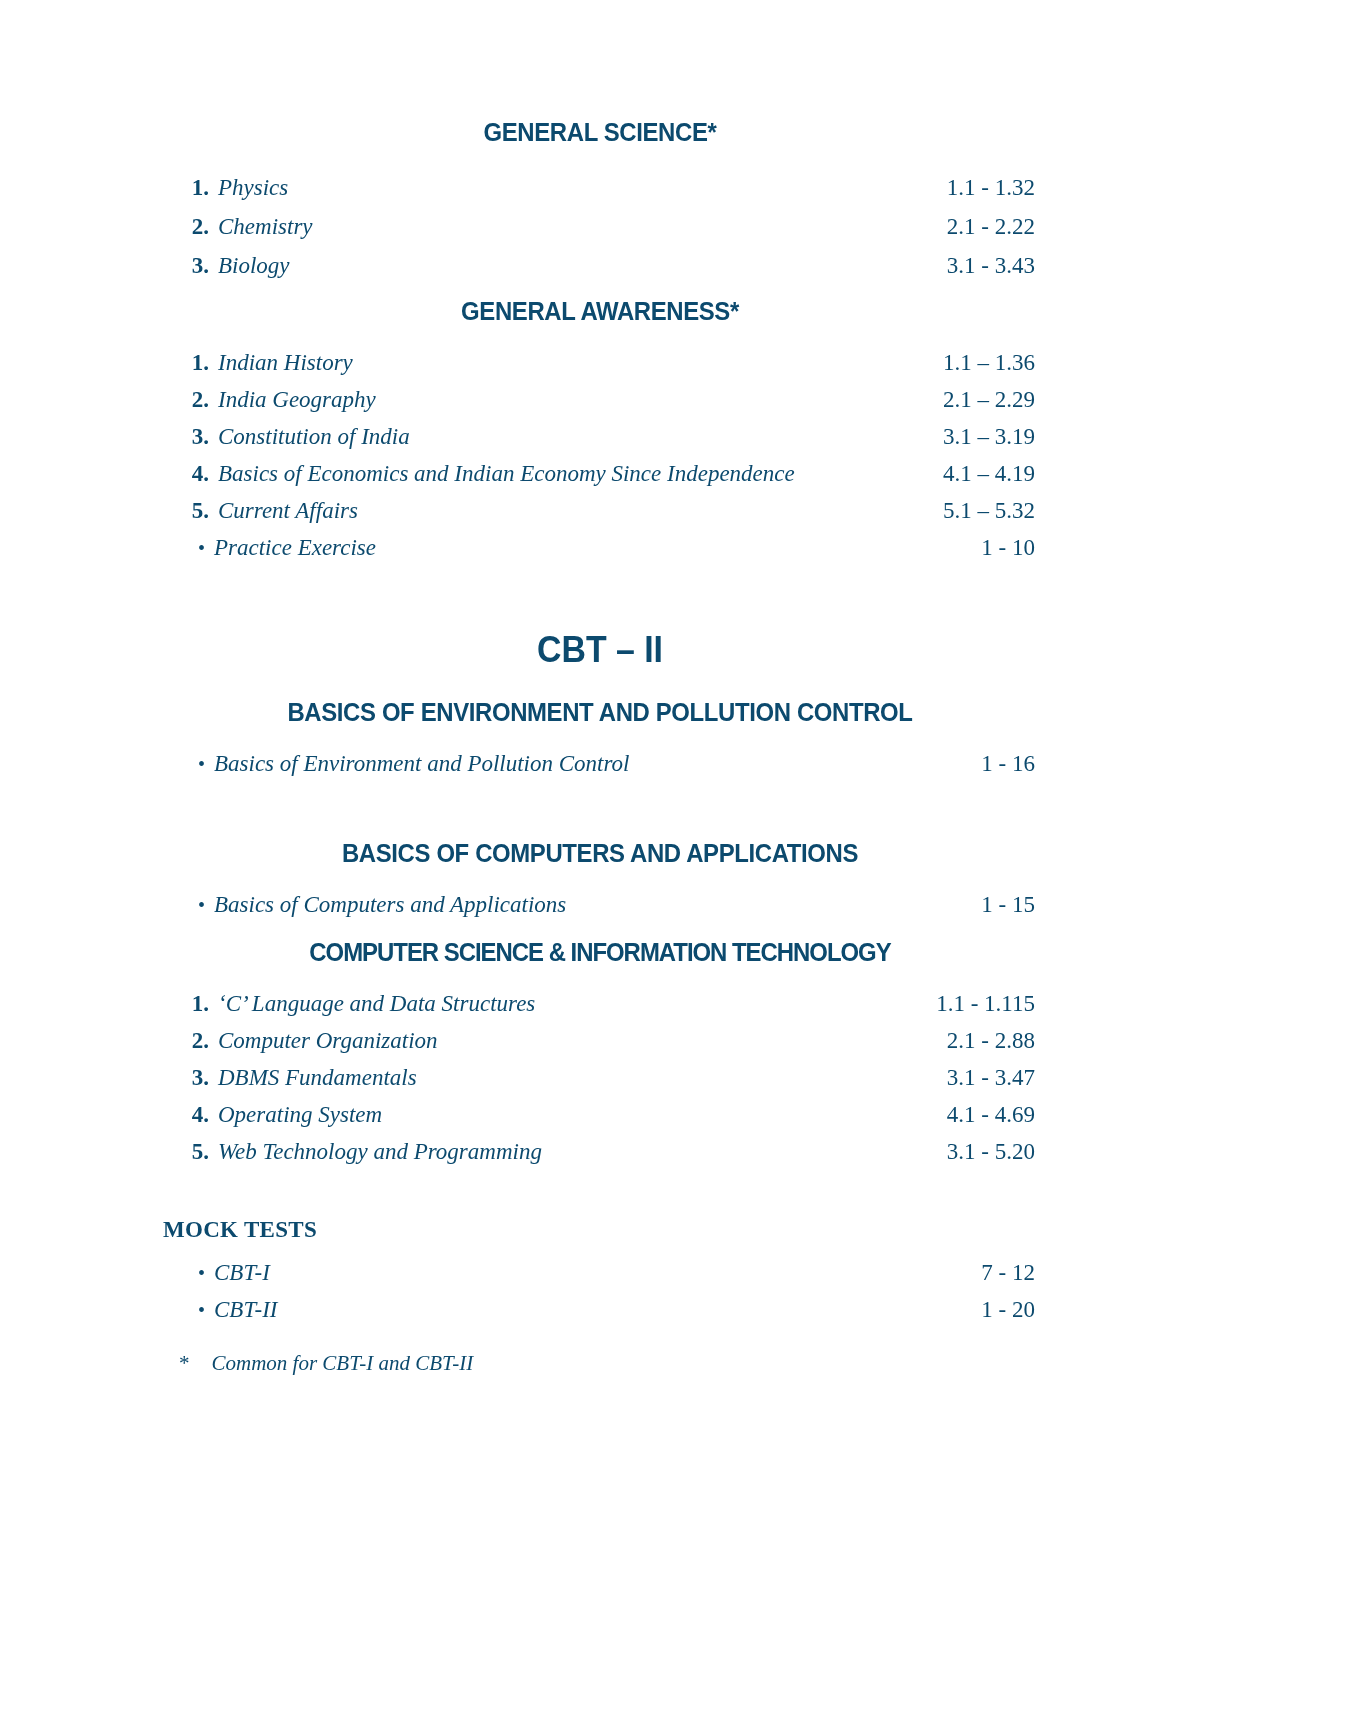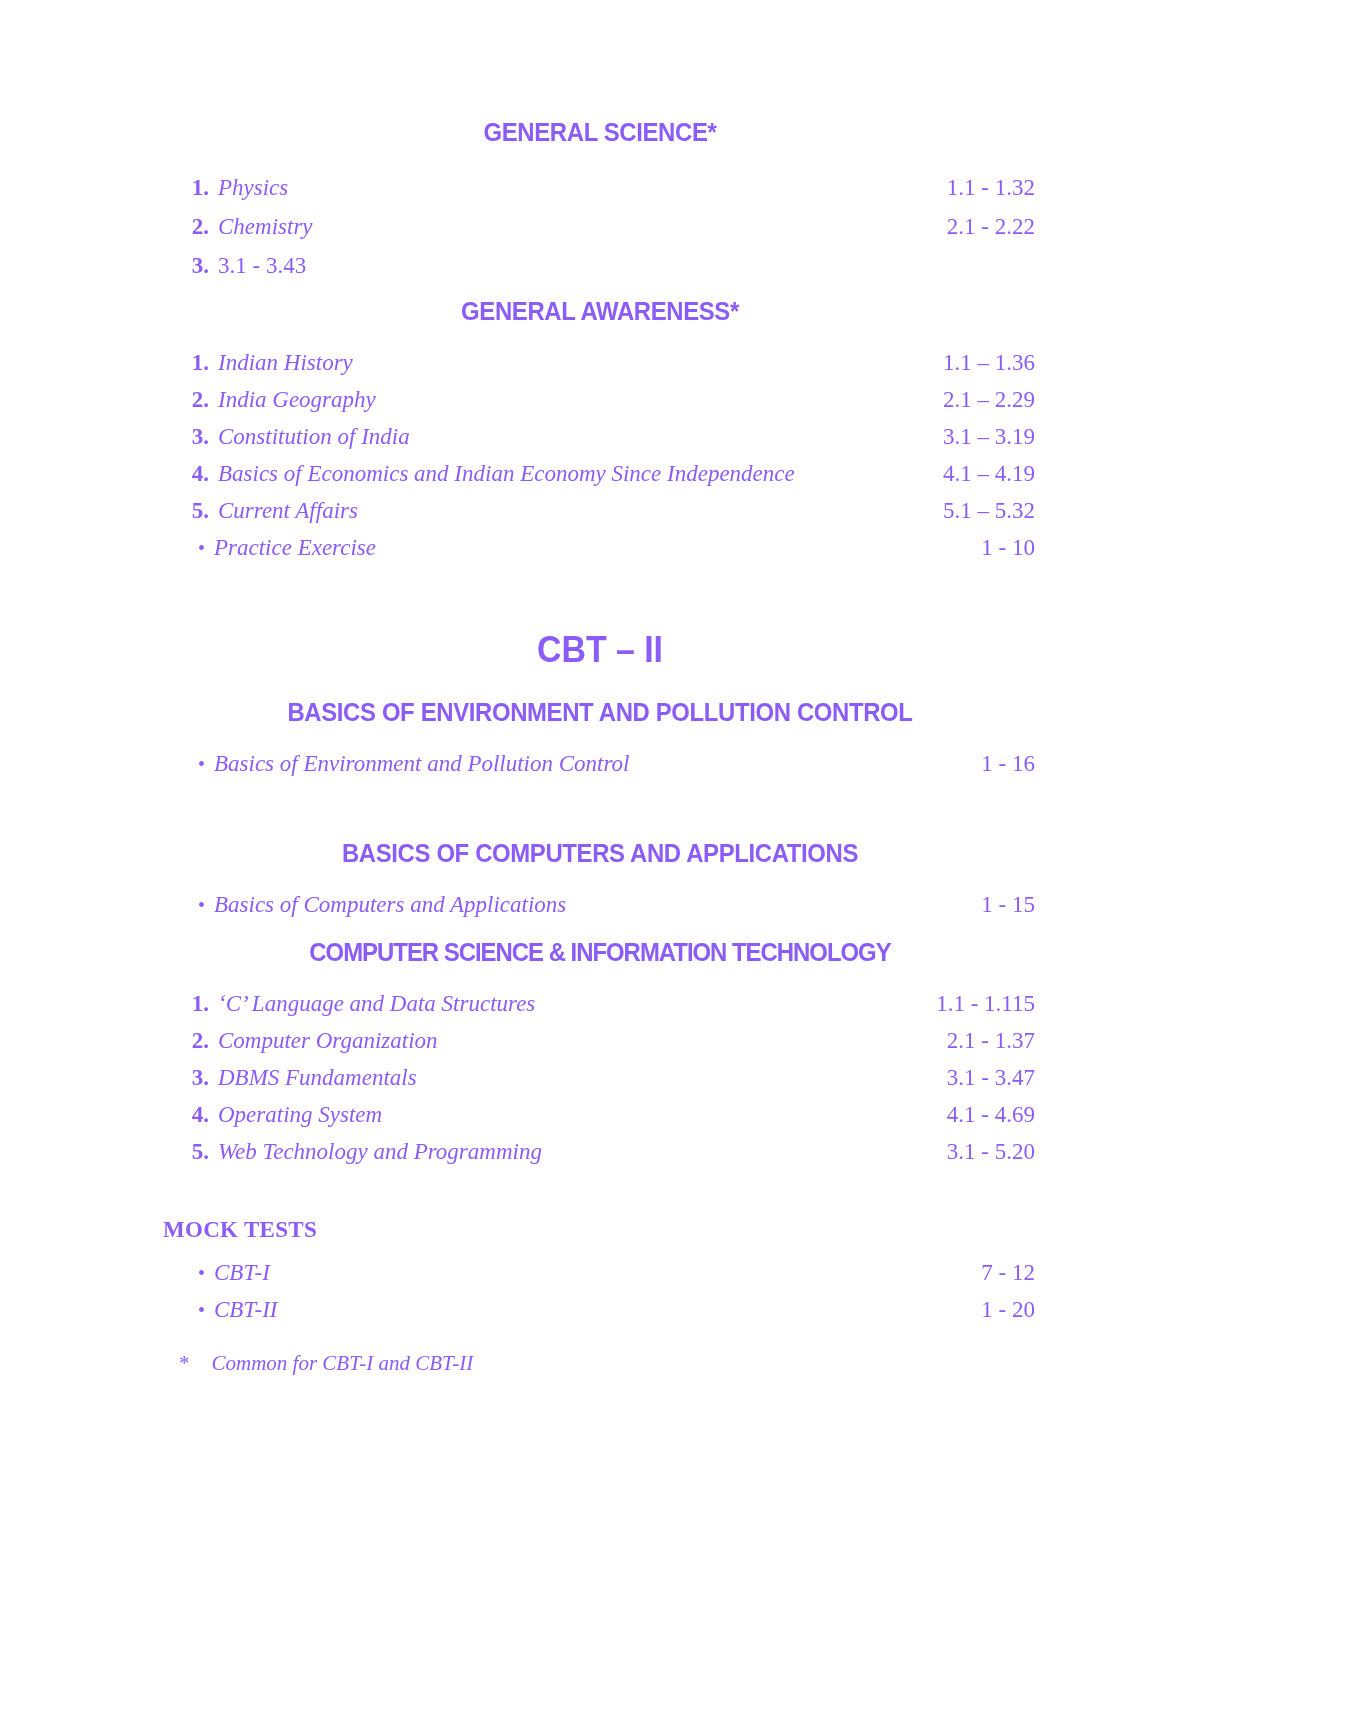--- a/index.html
+++ b/index.html
@@ -8,21 +8,21 @@
     background: #ffffff;
   }
   .page {
     position: relative;
     width: 1350px;
     height: 1725px;
     background: #ffffff;
     margin: 0 auto;
     overflow: hidden;
     font-family: "Liberation Serif", "DejaVu Serif", serif;
-    color: #8b5cf6;
+    color: #0c4a6e;
   }
   .content {
     position: absolute;
     left: 165px;
     top: 118px;
     width: 870px;
   }
 
   
   .section-heading {
@@ -140,20 +140,21 @@
     </div>
     <div class="gap-16"></div>
     <div class="entry indent-num">
       <span class="marker">2.</span>
       <span class="label">Chemistry</span>
       <span class="pages">2.1 - 2.22</span>
     </div>
     <div class="gap-16"></div>
     <div class="entry indent-num">
       <span class="marker">3.</span>
+      <span class="label">Biology</span>
       <span class="pages">3.1 - 3.43</span>
     </div>
 
     <div class="gap-20"></div>
 
     <div class="section-heading">GENERAL AWARENESS*</div>
     <div class="gap-24"></div>
 
     <div class="entry indent-num">
       <span class="marker">1.</span>
@@ -223,21 +224,21 @@
 
     <div class="entry indent-num">
       <span class="marker">1.</span>
       <span class="label">‘C’ Language and Data Structures</span>
       <span class="pages">1.1 - 1.115</span>
     </div>
     <div class="gap-14"></div>
     <div class="entry indent-num">
       <span class="marker">2.</span>
       <span class="label">Computer Organization</span>
-      <span class="pages">2.1 - 1.37</span>
+      <span class="pages">2.1 - 2.88</span>
     </div>
     <div class="gap-14"></div>
     <div class="entry indent-num">
       <span class="marker">3.</span>
       <span class="label">DBMS Fundamentals</span>
       <span class="pages">3.1 - 3.47</span>
     </div>
     <div class="gap-14"></div>
     <div class="entry indent-num">
       <span class="marker">4.</span>

